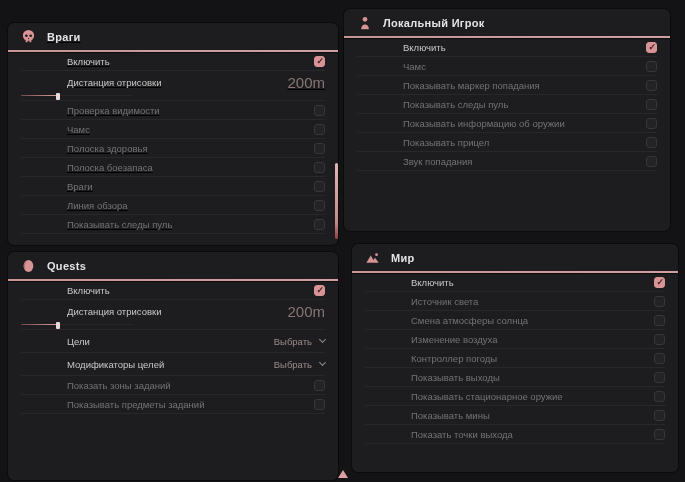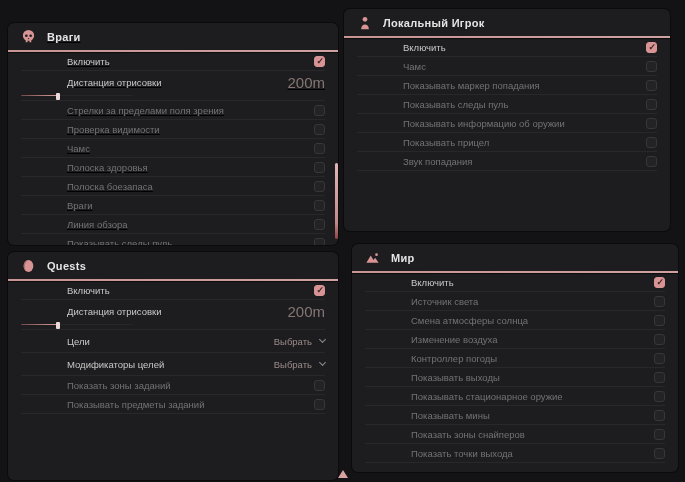--- a/index.html
+++ b/index.html
@@ -88,26 +88,20 @@
           <span class="label">Дистанция отрисовки</span>
           <span class="val">200m</span>
         </div>
         <div class="track">
           <div class="fill" style="width: 33%;"></div>
           <div class="handle" style="left: calc(33% - 2px);"></div>
         </div>
       </div>
       <div class="row dim h-cb">
         <div class="row-top">
-          <span class="label">Стрелки за пределами поля зрения</span>
-          <span class="cb"></span>
-        </div>
-      </div>
-      <div class="row dim h-cb">
-        <div class="row-top">
           <span class="label">Проверка видимости</span>
           <span class="cb"></span>
         </div>
       </div>
       <div class="row dim h-cb">
         <div class="row-top">
           <span class="label">Чамс</span>
           <span class="cb"></span>
         </div>
       </div>
@@ -318,26 +312,20 @@
         </div>
       </div>
       <div class="row dim h-cb">
         <div class="row-top">
           <span class="label">Показывать мины</span>
           <span class="cb"></span>
         </div>
       </div>
       <div class="row dim h-cb">
         <div class="row-top">
-          <span class="label">Показать зоны снайперов</span>
-          <span class="cb"></span>
-        </div>
-      </div>
-      <div class="row dim h-cb">
-        <div class="row-top">
           <span class="label">Показать точки выхода</span>
           <span class="cb"></span>
         </div>
       </div>
     </div>
 </section>
 
 <div class="cursor-tri"></div>
 
 </body></html>

